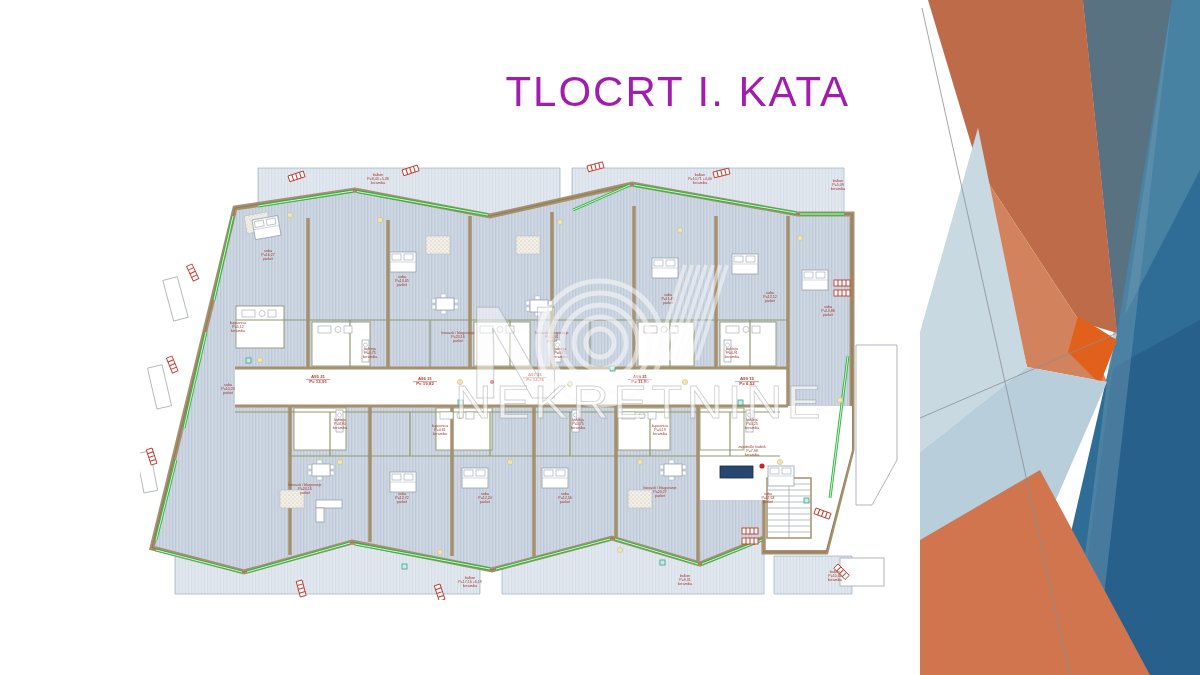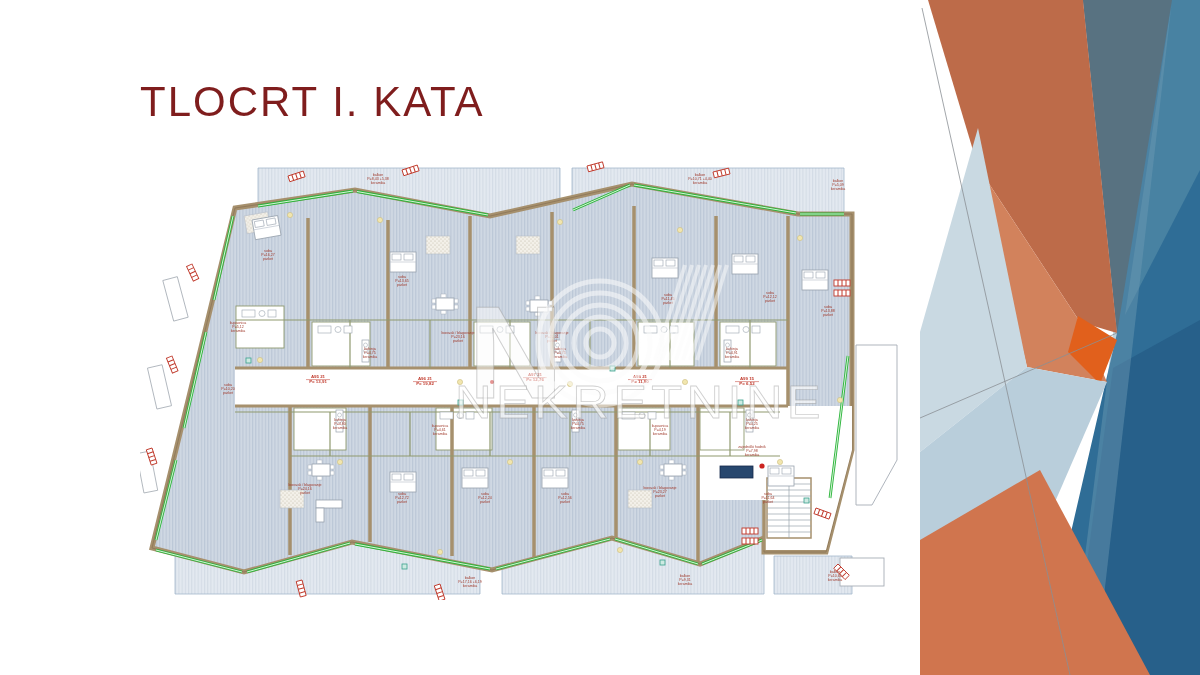--- a/index.html
+++ b/index.html
@@ -1,19 +1,19 @@
 <!DOCTYPE html>
 <html><head>
 <meta charset="utf-8">
 <style>
   html,body{margin:0;padding:0;background:#e8e8e8;}
   .slide{position:relative;width:1200px;height:675px;background:#ffffff;overflow:hidden;
          font-family:"Liberation Sans",sans-serif;}
-  .title{position:absolute;left:140px;top:78px;width:710px;text-align:left;
-         font-size:42px;letter-spacing:2px;color:#7f1d1d;font-weight:400;white-space:nowrap;}
+  .title{position:absolute;left:140px;top:68px;width:710px;text-align:right;
+         font-size:42px;letter-spacing:2px;color:#a21caf;font-weight:400;white-space:nowrap;}
   .planwrap{position:absolute;left:140px;top:160px;width:760px;height:440px;z-index:1;}
   .wm{position:absolute;left:440px;top:250px;width:400px;height:180px;z-index:2;pointer-events:none;}
   .deco{position:absolute;right:0;top:0;width:280px;height:675px;z-index:3;}
   svg text{font-family:"Liberation Sans",sans-serif;}
   .rl{font-size:3.6px;fill:#a03a2c;text-anchor:middle;}
   .ul{font-size:4.4px;fill:#c0392b;text-anchor:middle;font-weight:bold;}
   .wm-letter{font-size:132px;font-weight:bold;fill:rgba(252,252,252,0.52);stroke:rgba(150,150,150,0.45);stroke-width:1px;}
   .wm-brand{font-size:46px;fill:rgba(255,255,255,0.62);stroke:rgba(140,140,140,0.42);stroke-width:0.8px;letter-spacing:4px;}
 </style>
 </head>

